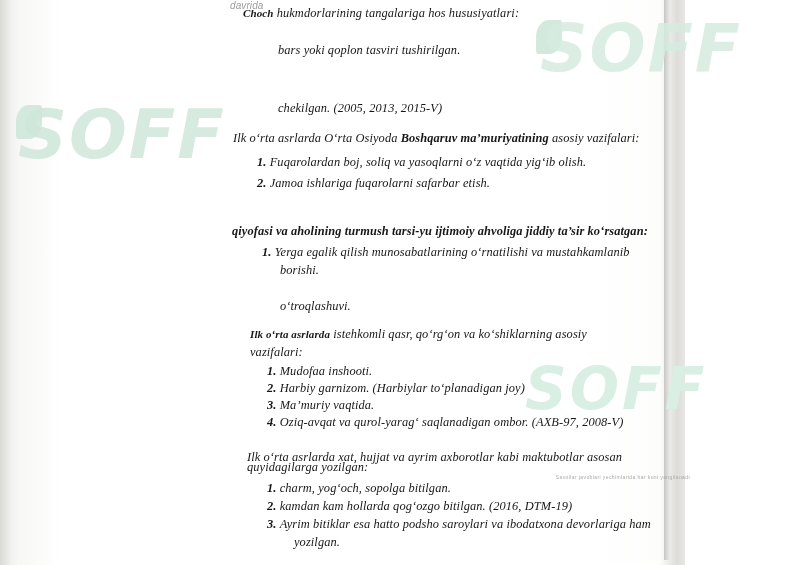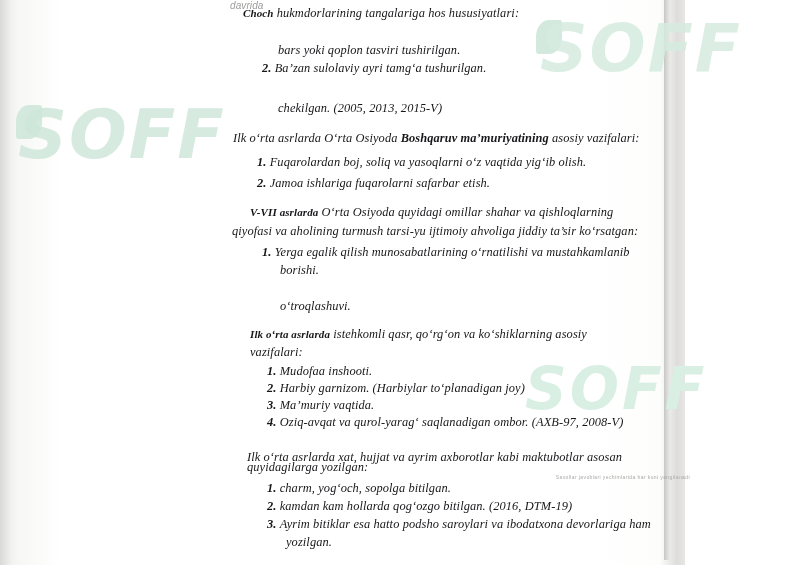--- a/index.html
+++ b/index.html
@@ -150,39 +150,33 @@
   <div class="wm-block c">SOFF</div>
 
   <div class="content">
 
     <div class="line faint topcut">davrida</div>
 
     <div class="line" style="left:243px; top:6px;">
       <span class="hdr b">Choch</span><span> hukmdorlarining tangalariga hos hususiyatlari:</span>
     </div>
     <div class="line" style="left:278px; top:43px;">bars yoki qoplon tasviri tushirilgan.</div>
-    <div class="line" style="left:262px; top:61px;">
-      <span class="num">2.&nbsp;</span><span>Ba’zan sulolaviy ayri tamg‘a tushurilgan.</span>
-    </div>
     <div class="line" style="left:278px; top:101px;">chekilgan. (2005, 2013, 2015-V)</div>
 
     <div class="line" style="left:233px; top:131px;">
       <span>Ilk o‘rta asrlarda O‘rta Osiyoda </span><span class="b">Boshqaruv ma’muriyatining</span><span> asosiy vazifalari:</span>
     </div>
     <div class="line" style="left:257px; top:155px;">
       <span class="num">1.&nbsp;</span><span>Fuqarolardan boj, soliq va yasoqlarni o‘z vaqtida yig‘ib olish.</span>
     </div>
     <div class="line" style="left:257px; top:176px;">
       <span class="num">2.&nbsp;</span><span>Jamoa ishlariga fuqarolarni safarbar etish.</span>
     </div>
 
-    <div class="line" style="left:250px; top:205px;">
-      <span class="hdr b">V-VII asrlarda</span><span> O‘rta Osiyoda quyidagi omillar shahar va qishloqlarning</span>
-    </div>
-    <div class="line" style="left:232px; top:224px;">qiyofasi va aholining turmush tarsi-yu ijtimoiy ahvoliga jiddiy ta’sir ko‘rsatgan:</div>
+    <div class="line" style="left:232px; top:224px;font-weight:bold;">qiyofasi va aholining turmush tarsi-yu ijtimoiy ahvoliga jiddiy ta’sir ko‘rsatgan:</div>
     <div class="line" style="left:262px; top:245px;text-align:center;">
       <span class="num">1.&nbsp;</span><span>Yerga  egalik qilish munosabatlarining o‘rnatilishi va mustahkamlanib</span>
     </div>
     <div class="line" style="left:280px; top:263px;">borishi.</div>
     <div class="line" style="left:280px; top:299px;">o‘troqlashuvi.</div>
 
     <div class="line" style="left:250px; top:327px;">
       <span class="hdr b">Ilk o‘rta asrlarda</span><span> istehkomli qasr, qo‘rg‘on va ko‘shiklarning asosiy</span>
     </div>
     <div class="line" style="left:250px; top:345px;">vazifalari:</div>
@@ -203,17 +197,17 @@
     <div class="line" style="left:247px; top:460px;">quyidagilarga yozilgan:</div>
     <div class="line" style="left:267px; top:481px;">
       <span class="num">1.&nbsp;</span><span>charm, yog‘och, sopolga bitilgan.</span>
     </div>
     <div class="line" style="left:267px; top:499px;">
       <span class="num">2.&nbsp;</span><span>kamdan kam hollarda qog‘ozgo bitilgan. (2016, DTM-19)</span>
     </div>
     <div class="line" style="left:267px; top:517px;">
       <span class="num">3.&nbsp;</span><span>Ayrim bitiklar esa hatto podsho saroylari va ibodatxona devorlariga ham</span>
     </div>
-    <div class="line" style="left:286px; top:535px;text-align:right;">yozilgan.</div>
+    <div class="line" style="left:294px; top:535px;text-align:right;">yozilgan.</div>
 
     <div class="footer-note">Savollar javoblari  yechimlarida har kuni yangilanadi</div>
   </div>
 </div>
 
 </body></html>

